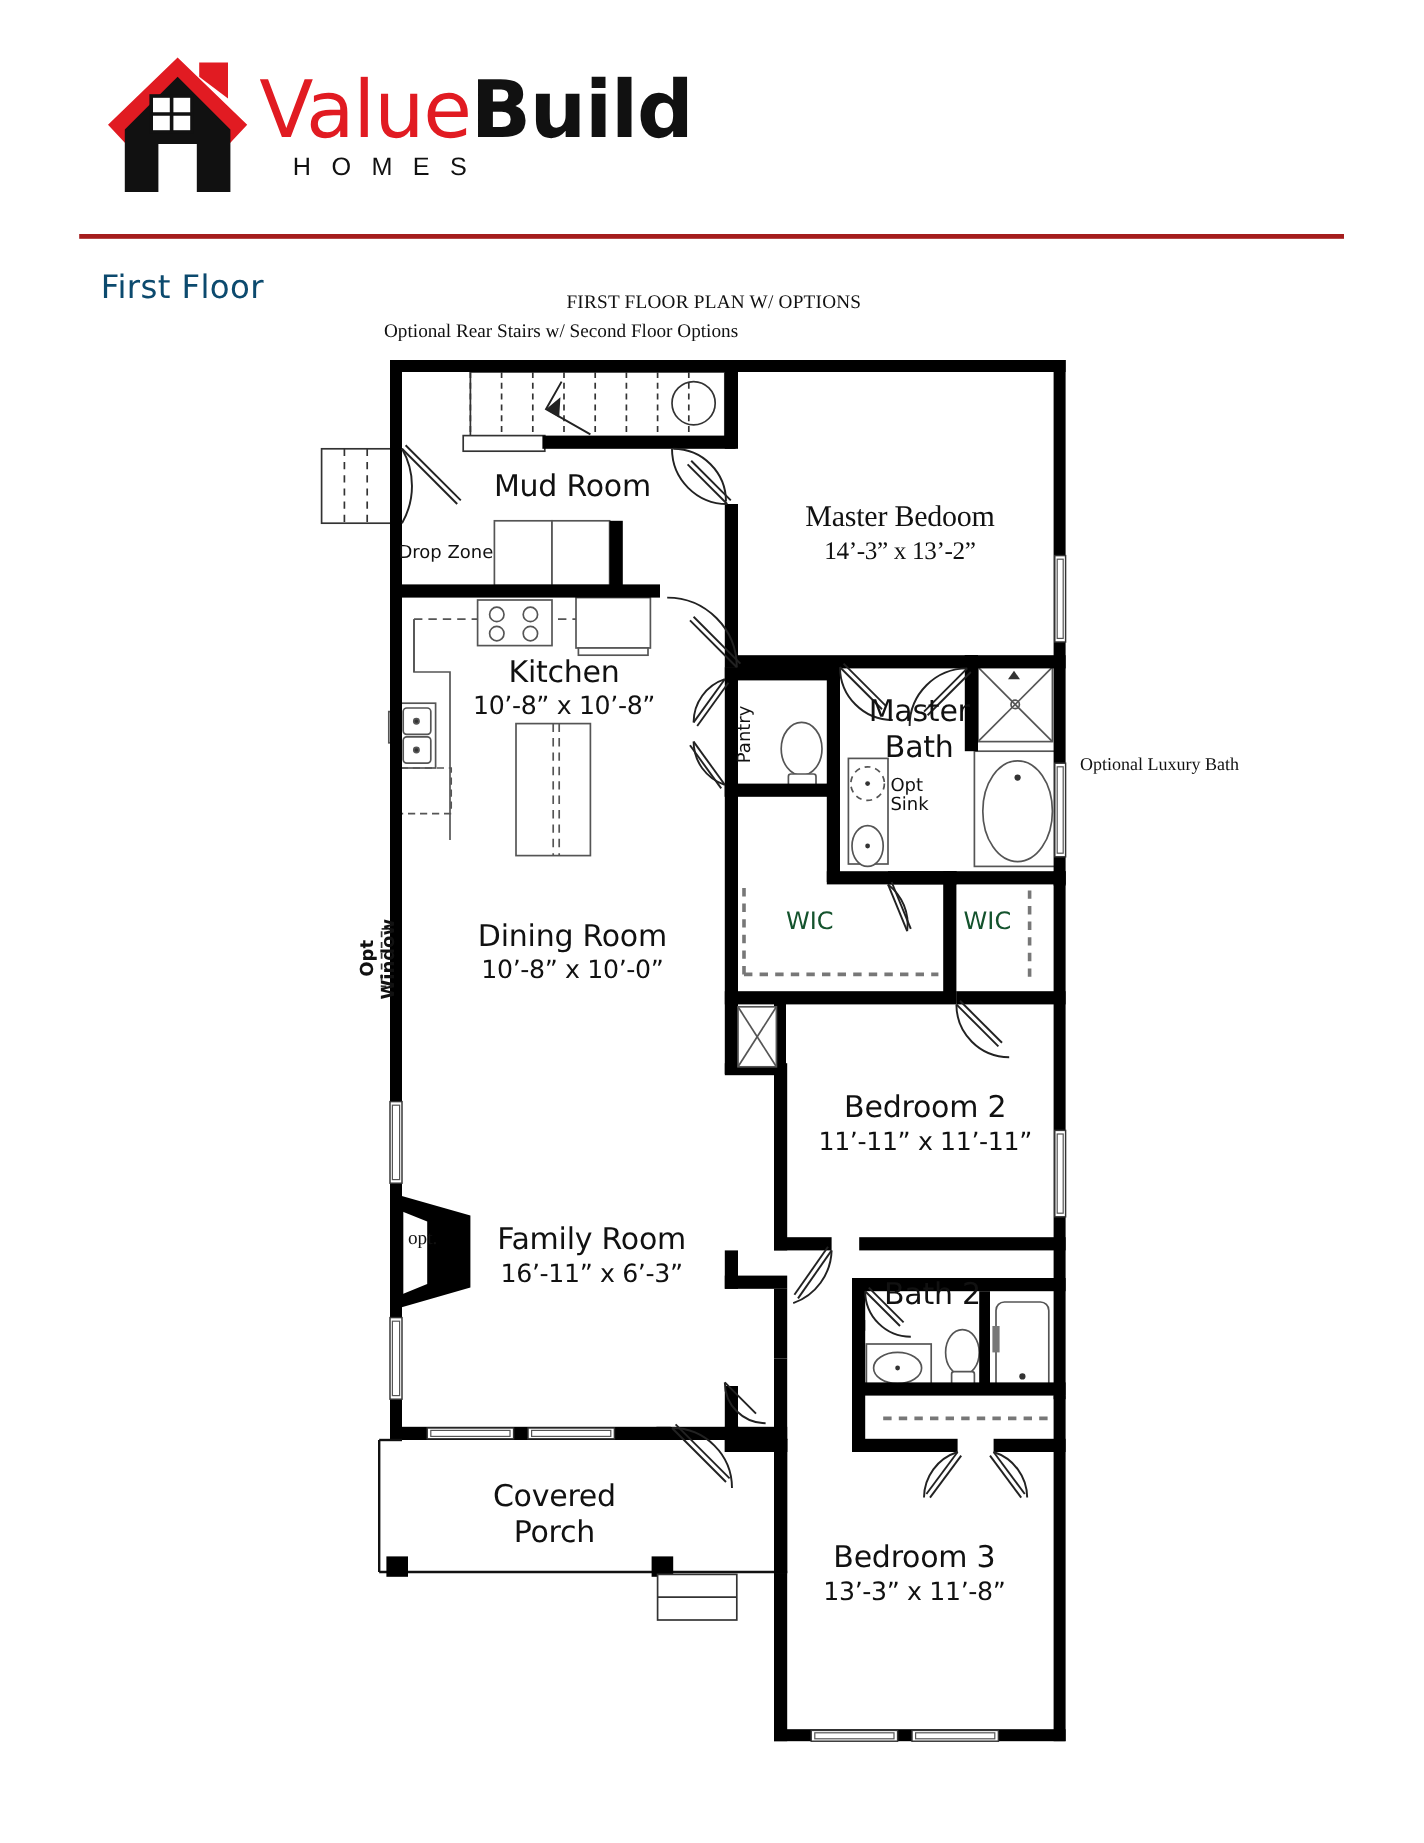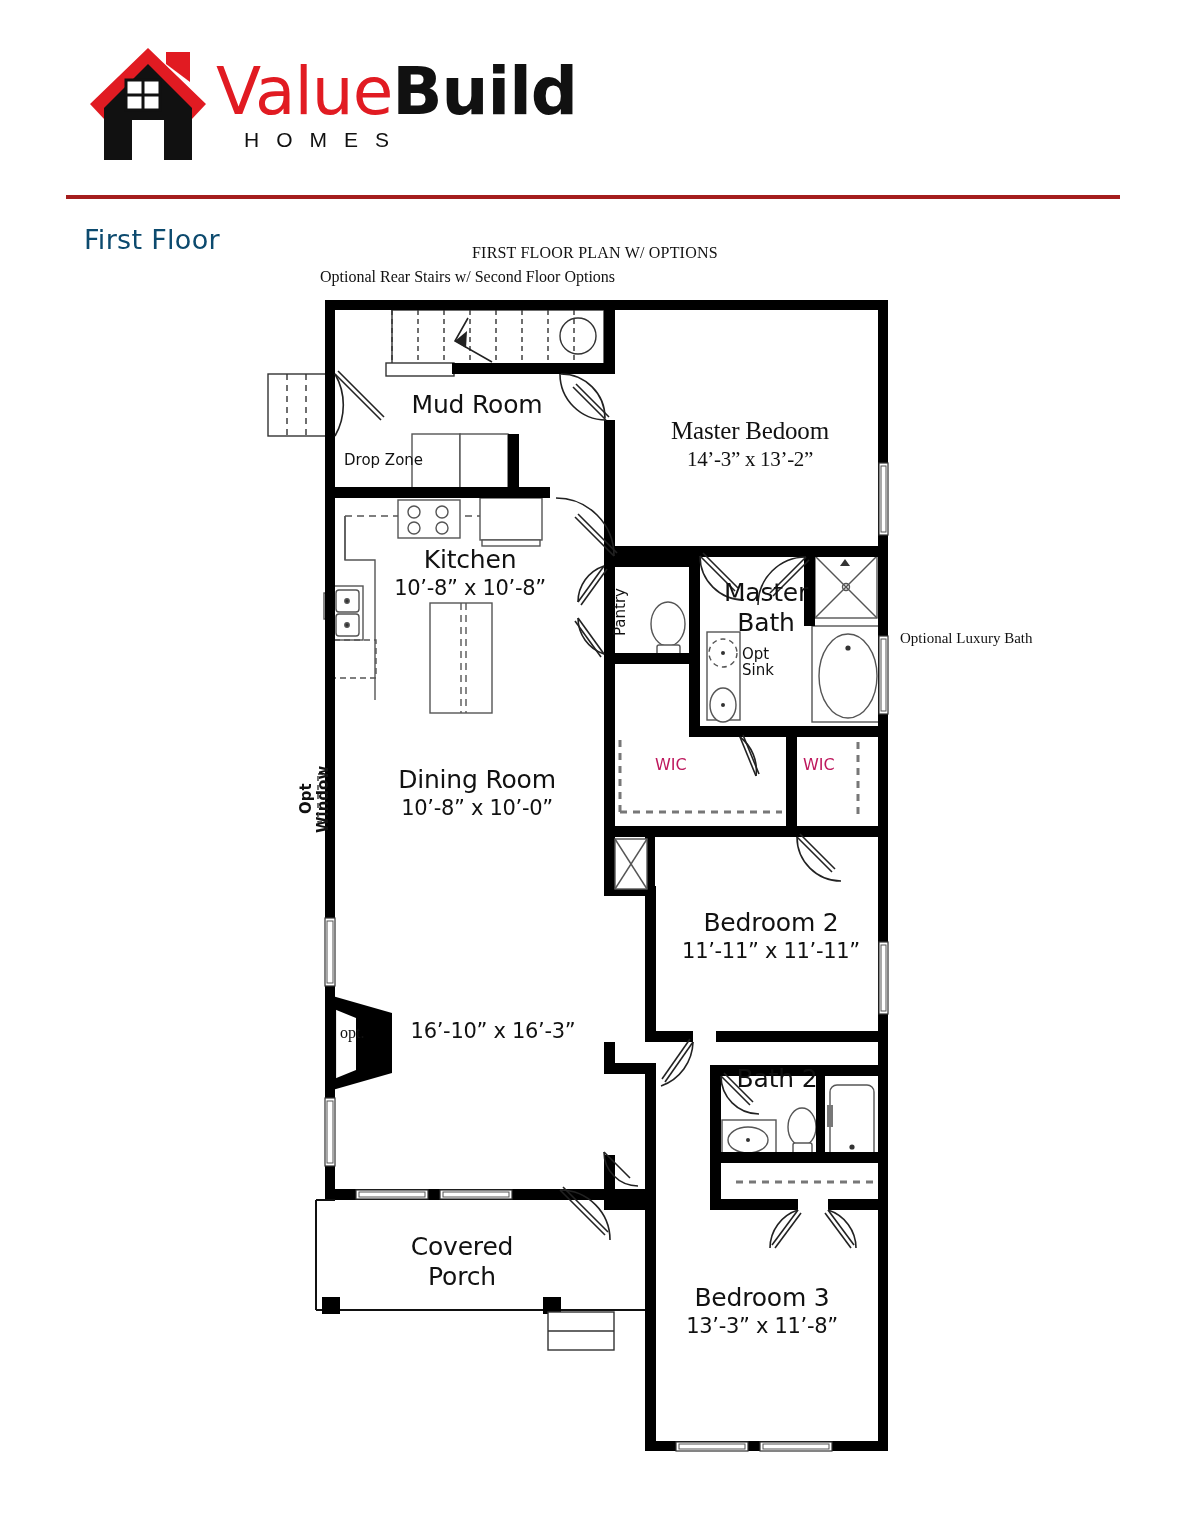--- a/index.html
+++ b/index.html
@@ -26,21 +26,21 @@
   #plan{position:absolute;left:0;top:0;width:1187px;height:1536px;}
   #plan svg{display:block;}
 
   
   .room{position:absolute;text-align:center;font-family:"DejaVu Sans",sans-serif;color:#111;}
   .room .nm{font-size:25px;font-weight:400;line-height:30px;letter-spacing:-.2px;}
   .room .dim{font-size:21px;font-weight:400;line-height:26px;letter-spacing:-.3px;}
   .small-lbl{position:absolute;font-family:"DejaVu Sans",sans-serif;font-size:15px;color:#111;line-height:17px;text-align:center;}
   .serif-lbl{position:absolute;font-family:"Liberation Serif",serif;font-size:15px;color:#111;}
   .vert{writing-mode:vertical-rl;transform:rotate(180deg);}
-  .wic{position:absolute;font-family:"DejaVu Sans",sans-serif;font-size:16px;color:#be185d;}
+  .wic{position:absolute;font-family:"DejaVu Sans",sans-serif;font-size:20px;color:#14532d;}
 </style>
 </head>
 <body>
 
 <div id="header">
 
   <div id="logo">
     <svg id="logo-mark" viewBox="0 0 120 120">
       <polygon points="60,6 118,62 103,78 60,35 17,78 2,62" fill="#E11B22"></polygon>
       <polygon points="60,22 104,66 104,118 16,118 16,66" fill="#111"></polygon>
@@ -397,21 +397,22 @@
   <div class="nm">Master</div>
   <div class="nm">Bath</div>
 </div>
 
 <div class="room" style="left:352px;top:765px;width:250px;">
   <div class="nm">Dining Room</div>
   <div class="dim">10’-8” x 10’-0”</div>
 </div>
 
 <div class="room" style="left:368px;top:1018px;width:250px;">
-  <div class="dim">16’-10” x 16’-3”</div>
+  <div class="nm">Family Room</div>
+  <div class="dim">16’-11” x 6’-3”</div>
 </div>
 
 <div class="room" style="left:650px;top:908px;width:242px;">
   <div class="nm">Bedroom 2</div>
   <div class="dim">11’-11” x 11’-11”</div>
 </div>
 
 <div class="room" style="left:722px;top:1064px;width:110px;">
   <div class="nm">Bath 2</div>
 </div>
@@ -419,21 +420,21 @@
 <div class="room" style="left:638px;top:1283px;width:248px;">
   <div class="nm">Bedroom 3</div>
   <div class="dim">13’-3” x 11’-8”</div>
 </div>
 
 <div class="room" style="left:358px;top:1232px;width:208px;">
   <div class="nm">Covered</div>
   <div class="nm">Porch</div>
 </div>
 
-<div class="small-lbl" style="left:344px;top:452px;width:80px;text-align:left;">Drop Zone</div>
+<div class="small-lbl" style="left:332px;top:452px;width:80px;text-align:left;">Drop Zone</div>
 
 <div class="small-lbl vert" style="left:612px;top:576px;height:72px;">Pantry</div>
 
 <div class="wic" style="left:655px;top:755px;">WIC</div>
 <div class="wic" style="left:803px;top:755px;">WIC</div>
 
 <div class="small-lbl" style="left:742px;top:646px;width:46px;text-align:left;">Opt</div>
 <div class="small-lbl" style="left:742px;top:662px;width:46px;text-align:left;">Sink</div>
 
 <div class="small-lbl vert" style="left:298px;top:752px;height:94px;font-weight:700;">Opt Window</div>

